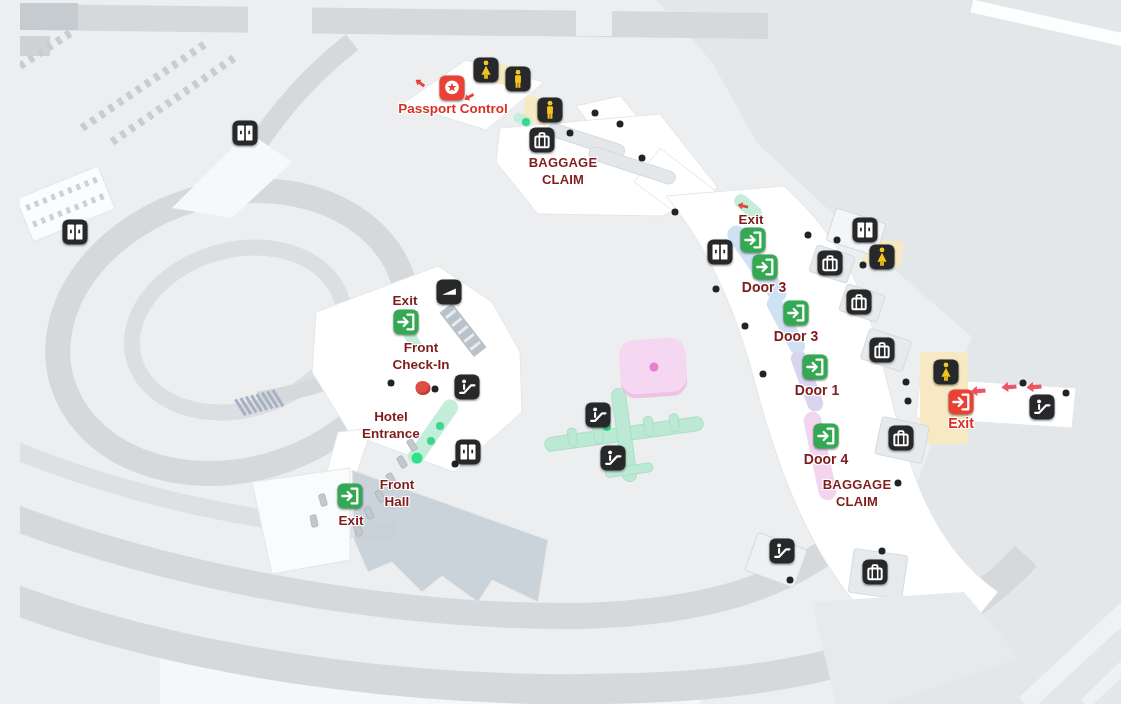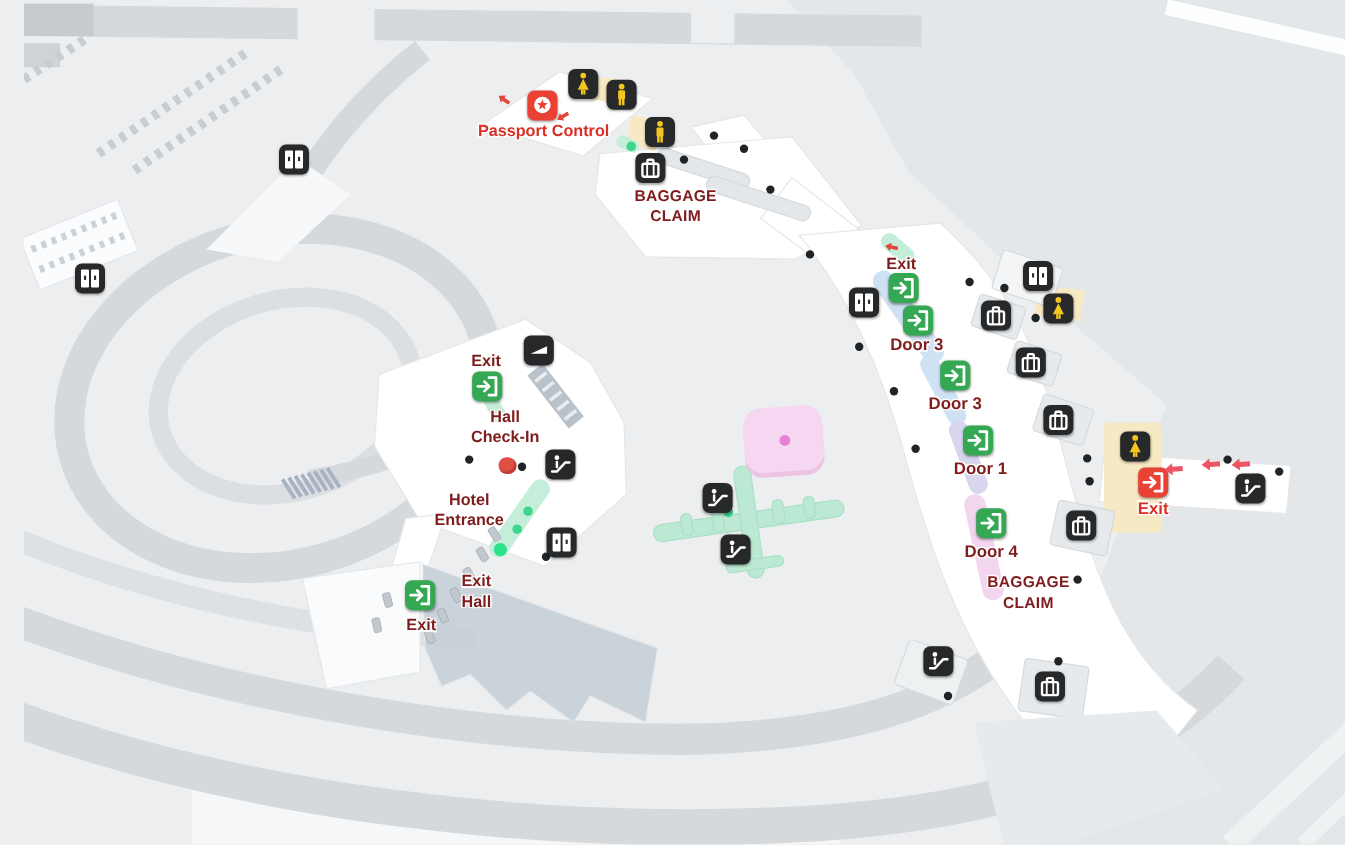--- a/index.html
+++ b/index.html
@@ -474,18 +474,18 @@
   <div class="map-label red" style="left:433px;top:109px">Passport Control</div>
   <div class="map-label caps wrap" style="left:543px;top:172px;width:84px">BAGGAGE CLAIM</div>
   <div class="map-label" style="left:731px;top:220px">Exit</div>
   <div class="map-label door" style="left:744px;top:288px">Door 3</div>
   <div class="map-label door" style="left:776px;top:337px">Door 3</div>
   <div class="map-label door" style="left:797px;top:391px">Door 1</div>
   <div class="map-label door" style="left:806px;top:460px">Door 4</div>
   <div class="map-label caps wrap" style="left:837px;top:494px;width:84px">BAGGAGE CLAIM</div>
   <div class="map-label red door" style="left:941px;top:424px">Exit</div>
   <div class="map-label" style="left:385px;top:301px">Exit</div>
-  <div class="map-label wrap" style="left:401px;top:356px;width:72px">Hall Check-In</div>
+  <div class="map-label wrap" style="left:401px;top:356px;width:72px">Front Check-In</div>
   <div class="map-label wrap" style="left:371px;top:425px;width:70px">Hotel Entrance</div>
-  <div class="map-label wrap" style="left:377px;top:493px;width:44px">Exit Hall</div>
+  <div class="map-label wrap" style="left:377px;top:493px;width:44px">Front Hall</div>
   <div class="map-label" style="left:331px;top:521px">Exit</div>
 
 </div>
 
 </body></html>

